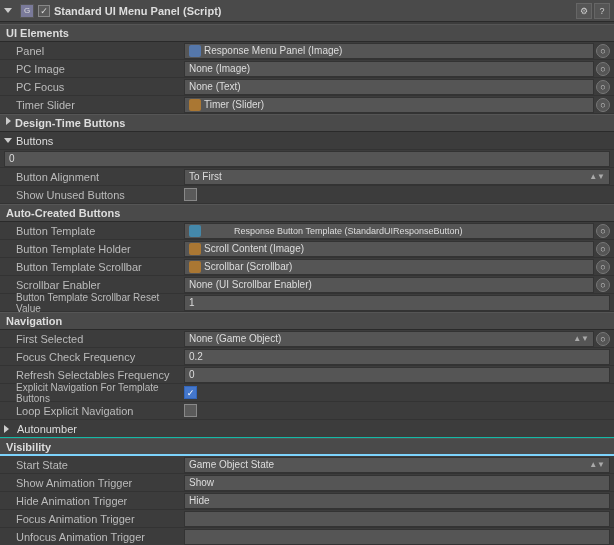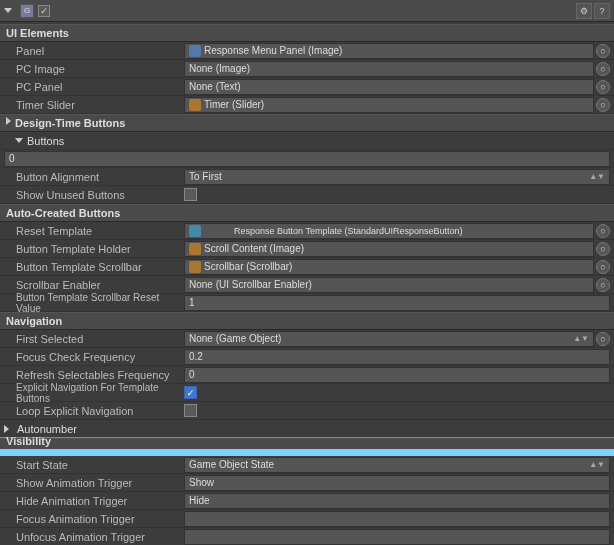--- a/index.html
+++ b/index.html
@@ -221,52 +221,53 @@
     .checkbox-row.checked-blue::after {
       content: '✓';
       font-size: 9px;
       color: #fff;
     }
 
     .sub-section-header {
       display: flex;
       align-items: center;
       height: 18px;
-      padding: 0 15px;
+      padding: 0 4px;
       border-bottom: 1px solid #333;
       background: #3c3c3c;
     }
 
     .autonum-row {
       display: flex;
       align-items: center;
       height: 18px;
       padding: 0 4px;
       border-bottom: 1px solid #14b8a6;
     }
 
     .visibility-header {
       background: #4a4a4a;
       border-top: 1px solid #555;
-      border-bottom: 7px solid #7dd3fc;
+      border-bottom: 2px solid #7dd3fc;
       padding: 2px 6px;
       font-weight: bold;
       height: 18px;
       display: flex;
-      align-items: flex-end;
+      align-items: flex-start;
     }
   </style>
 </head>
 <body>
 
 <div class="component-header">
   <div class="component-header-left">
     <span class="triangle down"></span>
     <div class="component-icon">G</div>
     <div class="checkbox-small checked"></div>
+    <span class="component-title">Standard UI Menu Panel (Script)</span>
   </div>
   <div class="header-icons">
     <div class="header-icon-btn">⚙</div>
     <div class="header-icon-btn">?</div>
   </div>
 </div>
 
 <div class="inspector-body">
 
   <div class="section-header">
@@ -288,21 +289,21 @@
     <div class="row-label">PC Image</div>
     <div class="row-value">
       <div class="object-field">
         <span>None (Image)</span>
       </div>
       <div class="circle-btn">○</div>
     </div>
   </div>
 
   <div class="row">
-    <div class="row-label">PC Panel</div>
+    <div class="row-label">PC Focus</div>
     <div class="row-value">
       <div class="object-field">
         <span>None (Text)</span>
       </div>
       <div class="circle-btn">○</div>
     </div>
   </div>
 
   <div class="row">
     <div class="row-label">Timer Slider</div>
@@ -346,21 +347,21 @@
     <div class="row-value">
       <div class="checkbox-row"></div>
     </div>
   </div>
 
   <div class="section-header">
     <span>Auto-Created Buttons</span>
   </div>
 
   <div class="row">
-    <div class="row-label">Reset Template</div>
+    <div class="row-label">Button Template</div>
     <div class="row-value">
       <div class="object-field">
         <div class="object-field-icon icon-response-btn"></div>
         <span style="font-size:9px;padding-left:30px;">Response Button Template (StandardUIResponseButton)</span>
       </div>
       <div class="circle-btn">○</div>
     </div>
   </div>
 
   <div class="row">

